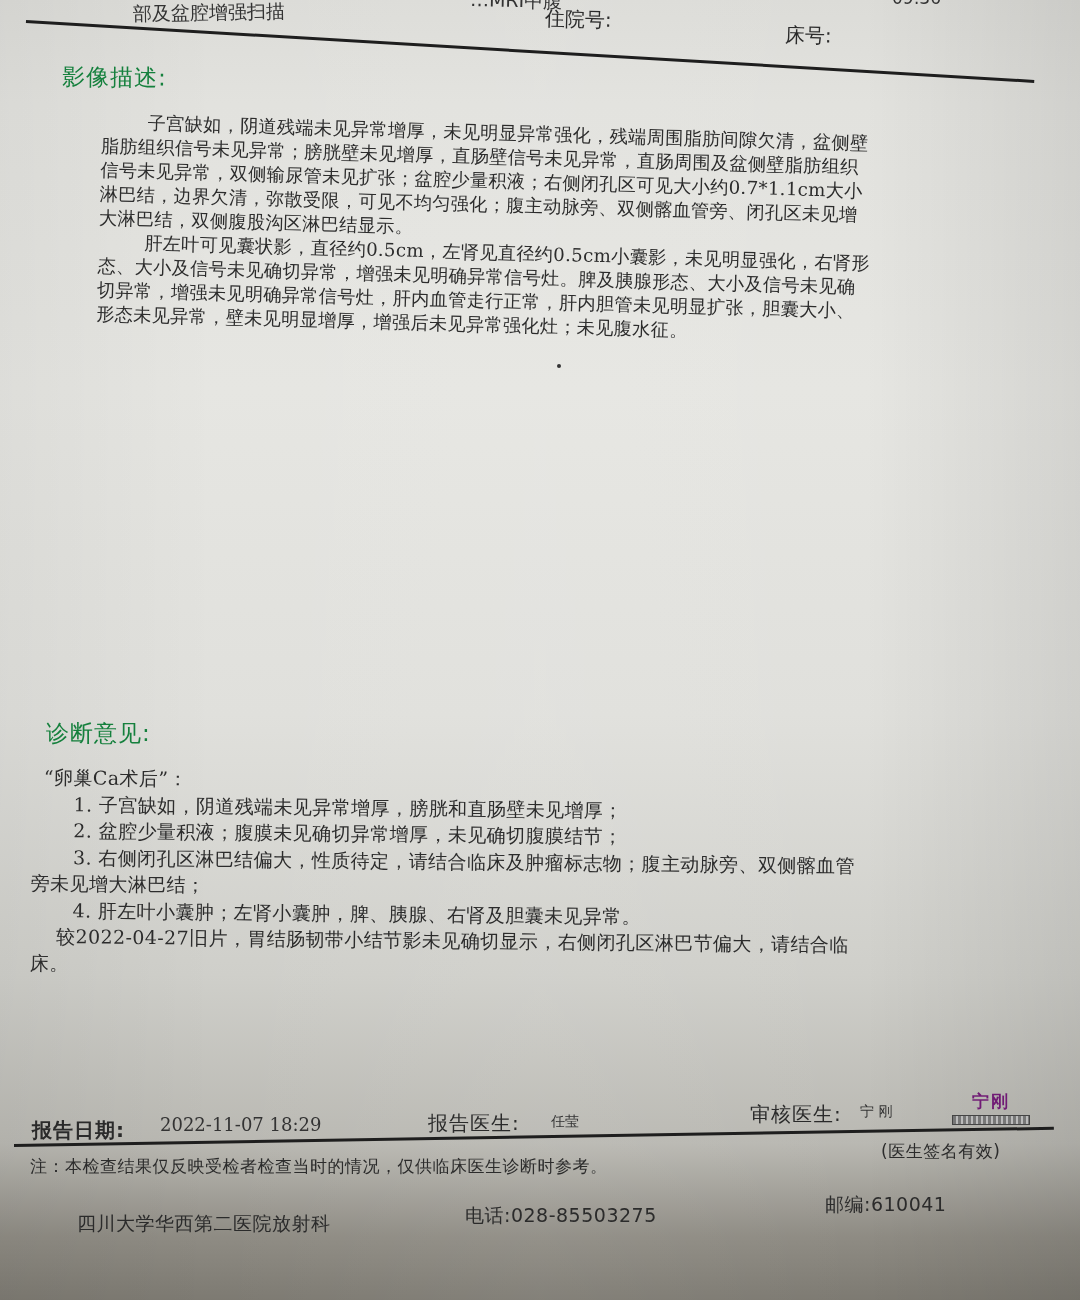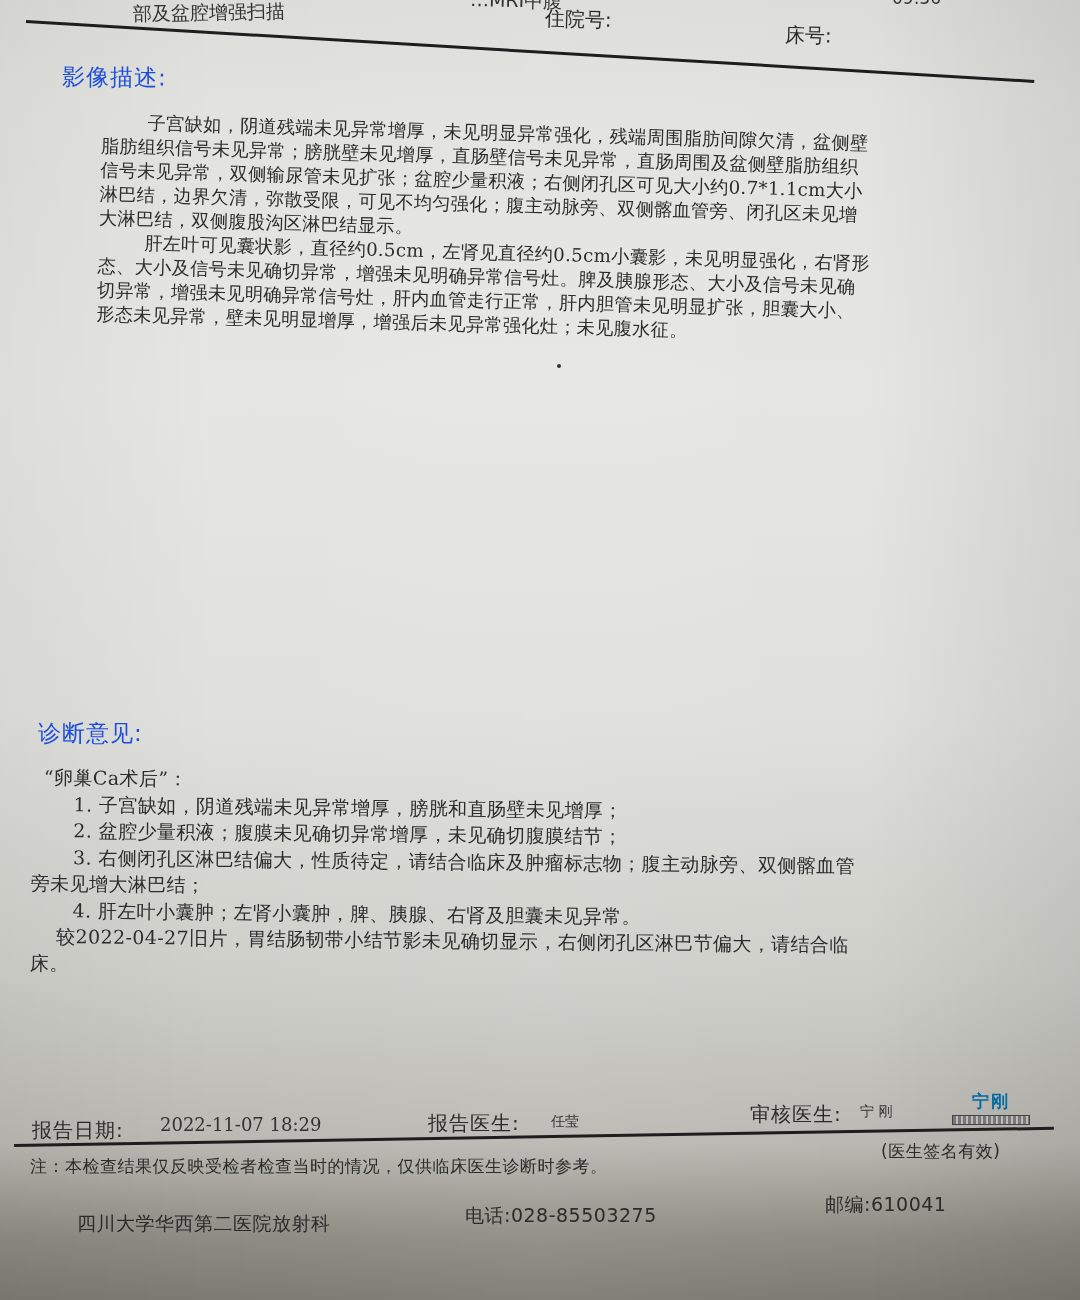--- a/index.html
+++ b/index.html
@@ -13,41 +13,41 @@
     position: absolute; left: 0; top: 0; width: 1080px; height: 1300px;
     background: linear-gradient(90deg, rgba(0,0,0,0.04) 0%, rgba(0,0,0,0) 20%, rgba(255,255,255,0.05) 50%, rgba(0,0,0,0) 80%, rgba(0,0,0,0.08) 100%);
     pointer-events: none;
   }
   .abs { position: absolute; white-space: nowrap; }
   .top-frag { font-size: 19px; color: #333; }
   .hdr-label { font-size: 20px; color: #2b2b2b; }
   .rule {
     position: absolute; height: 3px; background: #1e1e1e; transform-origin: left center;
   }
-  .section-title { font-size: 23px; color: #1d4ed8; letter-spacing: 1px; }
+  .section-title { font-size: 23px; color: #15803d; letter-spacing: 1px; }
   .body-text {
     position: absolute; font-family: "DejaVu Serif", "Liberation Serif", serif;
     font-size: 18.2px; line-height: 24px; color: #2c2c2c; letter-spacing: 0.3px;
     transform-origin: left top;
   }
   .body-text p { margin: 0; white-space: nowrap; }
   .indent { padding-left: 46px; }
   .diag-text {
     position: absolute; font-family: "DejaVu Serif", "Liberation Serif", serif;
     font-size: 19px; line-height: 26.5px; color: #2c2c2c; letter-spacing: 0.4px;
     transform-origin: left top;
   }
   .diag-text p { margin: 0; white-space: nowrap; }
   .footer-label { font-size: 20px; color: #2a2a2a; letter-spacing: 1px; }
   .footer-val { font-family: "DejaVu Serif", "Liberation Serif", serif; font-size: 18px; color: #333; }
   .small-name { font-size: 14px; color: #333; }
   .stamp {
     position: absolute; left: 951px; top: 1090px; width: 80px; height: 40px;
   }
-  .stamp-name { font-size: 17px; font-weight: bold; text-align: center; color: #0369a1; letter-spacing: 2px; }
+  .stamp-name { font-size: 17px; font-weight: bold; text-align: center; color: #701a75; letter-spacing: 2px; }
   .stamp-box {
     margin: 2px auto 0; width: 76px; height: 8px; border: 1px solid #444;
     background: repeating-linear-gradient(90deg, #777 0 3px, #bbb 3px 5px);
   }
   .note { font-size: 17px; color: #2c2c2c; letter-spacing: 0.5px; }
   .hospital { font-size: 19px; color: #2b2b2b; letter-spacing: 0.5px; }
   .dot { position: absolute; width: 4px; height: 4px; border-radius: 50%; background: #333; }
 </style>
 </head>
 <body>
@@ -70,34 +70,34 @@
   <p>信号未见异常，双侧输尿管未见扩张；盆腔少量积液；右侧闭孔区可见大小约0.7*1.1cm大小</p>
   <p>淋巴结，边界欠清，弥散受限，可见不均匀强化；腹主动脉旁、双侧髂血管旁、闭孔区未见增</p>
   <p>大淋巴结，双侧腹股沟区淋巴结显示。</p>
   <p class="indent">肝左叶可见囊状影，直径约0.5cm，左肾见直径约0.5cm小囊影，未见明显强化，右肾形</p>
   <p>态、大小及信号未见确切异常，增强未见明确异常信号灶。脾及胰腺形态、大小及信号未见确</p>
   <p>切异常，增强未见明确异常信号灶，肝内血管走行正常，肝内胆管未见明显扩张，胆囊大小、</p>
   <p>形态未见异常，壁未见明显增厚，增强后未见异常强化灶；未见腹水征。</p>
 </div>
 <div class="dot" style="left:557px; top:364px;"></div>
 
-<div class="abs section-title" style="left:38px; top:718px;">诊断意见:</div>
+<div class="abs section-title" style="left:46px; top:718px;">诊断意见:</div>
 
 <div class="diag-text" style="left:44px; top:764px; transform:rotate(0.6deg);">
   <p>“卵巢Ca术后”：</p>
   <p style="padding-left:30px;">1. 子宫缺如，阴道残端未见异常增厚，膀胱和直肠壁未见增厚；</p>
   <p style="padding-left:30px;">2. 盆腔少量积液；腹膜未见确切异常增厚，未见确切腹膜结节；</p>
   <p style="padding-left:30px;">3. 右侧闭孔区淋巴结偏大，性质待定，请结合临床及肿瘤标志物；腹主动脉旁、双侧髂血管</p>
   <p style="margin-left:-12px;">旁未见增大淋巴结；</p>
   <p style="padding-left:30px;">4. 肝左叶小囊肿；左肾小囊肿，脾、胰腺、右肾及胆囊未见异常。</p>
   <p style="padding-left:14px;">较2022-04-27旧片，胃结肠韧带小结节影未见确切显示，右侧闭孔区淋巴节偏大，请结合临</p>
   <p style="margin-left:-12px;">床。</p>
 </div>
 
-<div class="abs footer-label" style="left:32px; top:1117px;">报告日期:</div>
+<div class="abs footer-label" style="left:32px; top:1117px;font-weight:bold;">报告日期:</div>
 <div class="abs footer-val" style="left:160px; top:1114px;">2022-11-07 18:29</div>
 <div class="abs footer-label" style="left:428px; top:1110px;">报告医生:</div>
 <div class="abs small-name" style="left:551px; top:1113px;">任莹</div>
 <div class="abs footer-label" style="left:750px; top:1101px;text-align:center;">审核医生:</div>
 <div class="abs small-name" style="left:860px; top:1103px;">宁 刚</div>
 <div class="stamp">
   <div class="stamp-name">宁刚</div>
   <div class="stamp-box"></div>
 </div>
 

